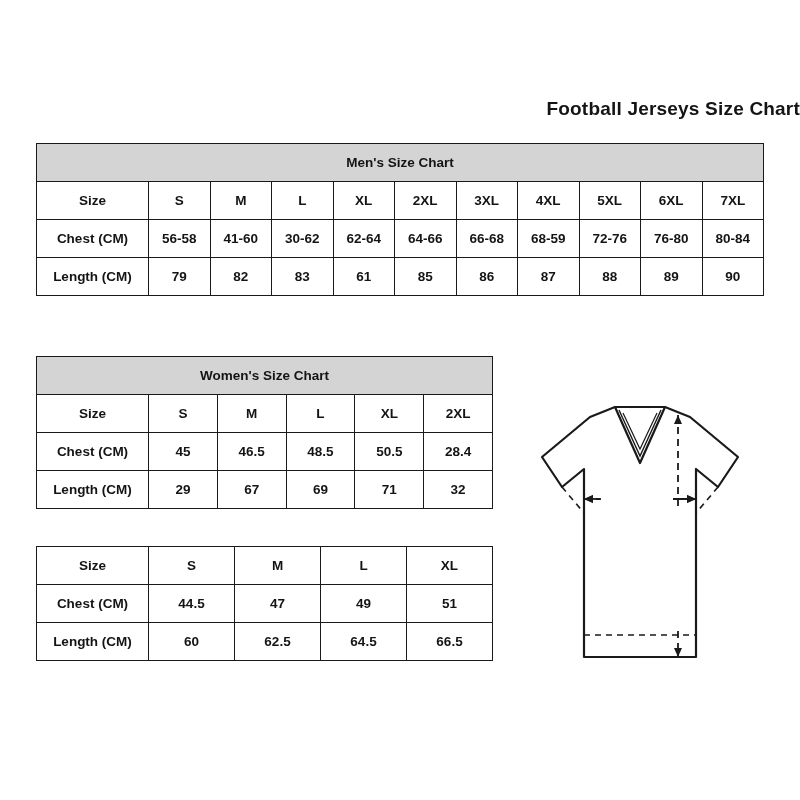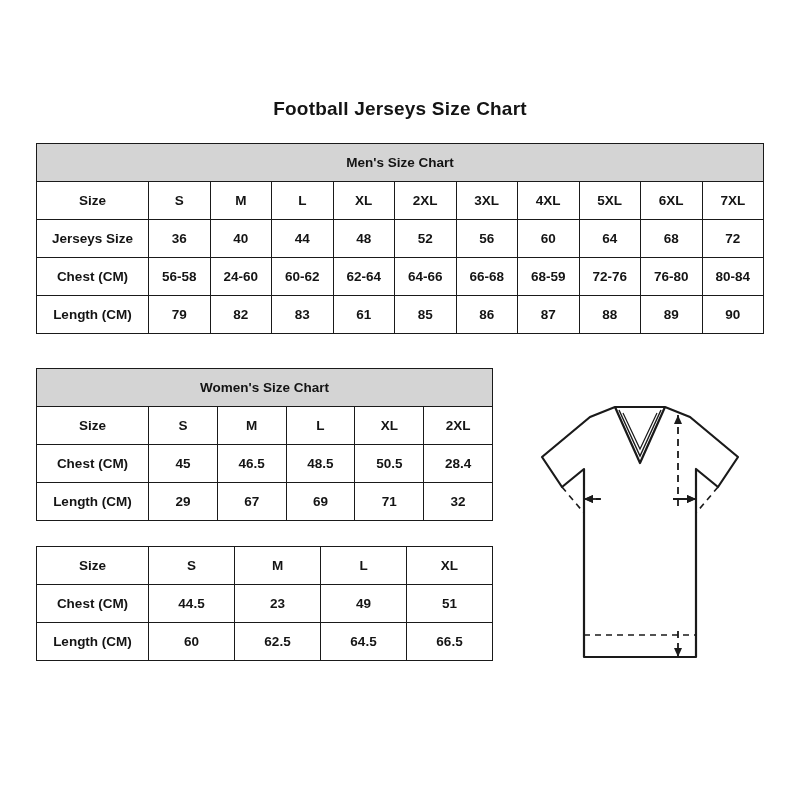--- a/index.html
+++ b/index.html
@@ -18,21 +18,21 @@
   #page {
     position: relative;
     width: 800px;
     height: 800px;
   }
   #title {
     position: absolute;
     top: 98px;
     left: 0;
     width: 800px;
-    text-align: center;
+    text-align: right;
     font-size: 19px;
     font-weight: bold;
     letter-spacing: 0.2px;
     color: #141414;
   }
 
   table.size-table {
     border-collapse: collapse;
     table-layout: fixed;
     background: #ffffff;
@@ -67,21 +67,21 @@
     width: 659px;
   }
   #mens-wrap table { width: 728px; }
   #mens-wrap col.lbl { width: 112px; }
   #mens-wrap col.dat { width: 61.5px; }
 
   
   #womens-wrap {
     position: absolute;
     left: 36px;
-    top: 368px;
+    top: 356px;
     width: 456px;
   }
   #womens-wrap table { width: 456px; }
   #womens-wrap col.lbl { width: 112px; }
   #womens-wrap col.dat { width: 68.8px; }
 
   
   #youth-wrap {
     position: absolute;
     left: 36px;
@@ -135,37 +135,24 @@
           <td>L</td>
           <td>XL</td>
           <td>2XL</td>
           <td>3XL</td>
           <td>4XL</td>
           <td>5XL</td>
           <td>6XL</td>
           <td>7XL</td>
         </tr>
         <tr>
-          <td class="row-label">Jerseys Size</td>
-          <td>36</td>
-          <td>40</td>
-          <td>44</td>
-          <td>48</td>
-          <td>52</td>
-          <td>56</td>
-          <td>60</td>
-          <td>64</td>
-          <td>68</td>
-          <td>72</td>
-        </tr>
-        <tr>
           <td class="row-label">Chest (CM)</td>
           <td>56-58</td>
-          <td>24-60</td>
-          <td>60-62</td>
+          <td>41-60</td>
+          <td>30-62</td>
           <td>62-64</td>
           <td>64-66</td>
           <td>66-68</td>
           <td>68-59</td>
           <td>72-76</td>
           <td>76-80</td>
           <td>80-84</td>
         </tr>
         <tr>
           <td class="row-label">Length (CM)</td>
@@ -239,21 +226,21 @@
         <tr>
           <td class="row-label">Size</td>
           <td>S</td>
           <td>M</td>
           <td>L</td>
           <td>XL</td>
         </tr>
         <tr>
           <td class="row-label">Chest (CM)</td>
           <td>44.5</td>
-          <td>23</td>
+          <td>47</td>
           <td>49</td>
           <td>51</td>
         </tr>
         <tr>
           <td class="row-label">Length (CM)</td>
           <td>60</td>
           <td>62.5</td>
           <td>64.5</td>
           <td>66.5</td>
         </tr>

